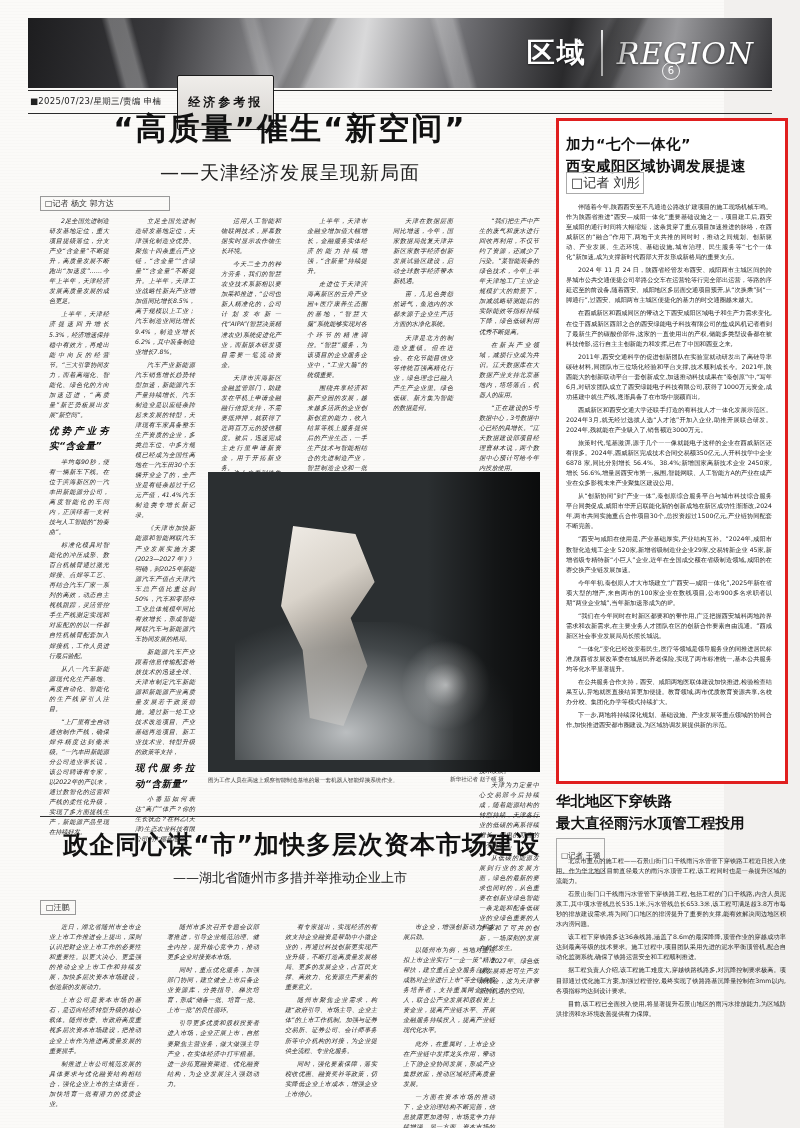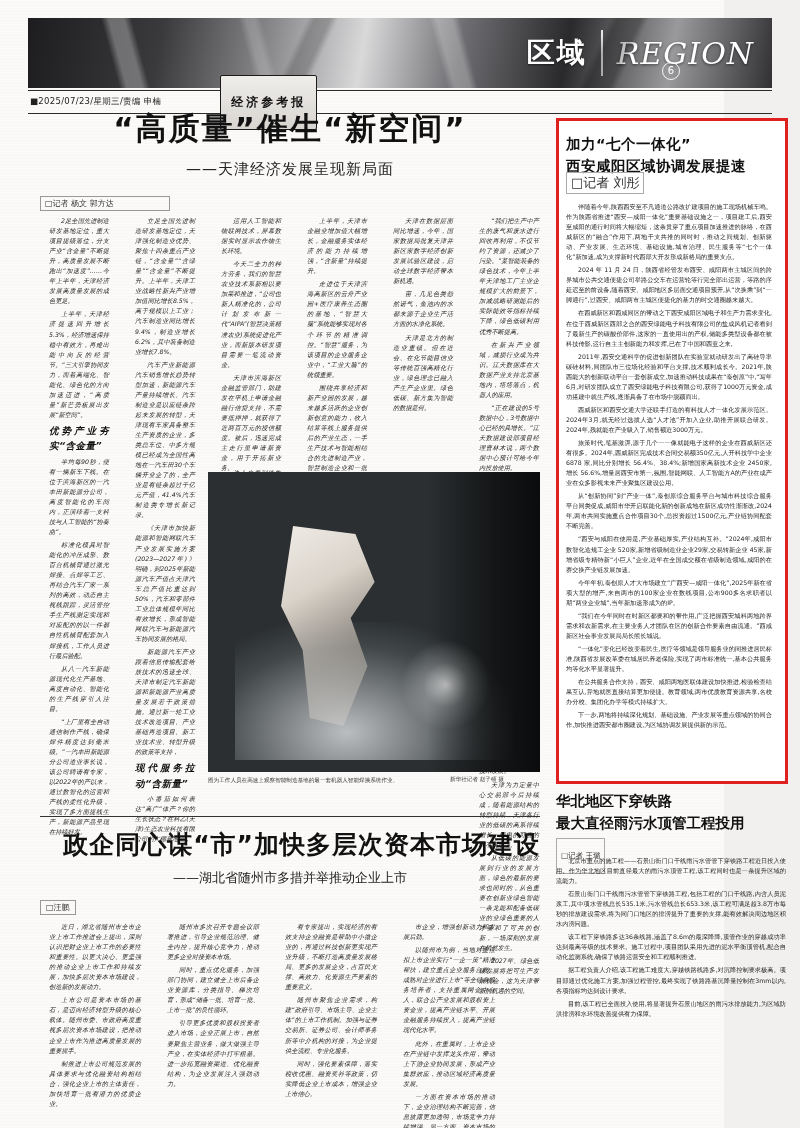--- a/index.html
+++ b/index.html
@@ -36,35 +36,35 @@
     border:1px solid rgba(255,255,255,.9);color:#fff;font-size:10px;line-height:15px;text-align:center;
   }
   
   .dateline{
     position:absolute;left:28px;top:90px;width:744px;height:22px;
     border-top:1px solid #2b2b2b;border-bottom:1px solid #2b2b2b;
     display:flex;align-items:center;
   }
   .dateline .dl-left{font-size:8.5px;color:#222;padding-left:2px;letter-spacing:.3px;}
   .dateline .dl-logo{
-    margin-left:59px;padding:18px 10px;border:1px solid #1a1a1a;border-radius:2px;
+    margin-left:16px;padding:18px 10px;border:1px solid #1a1a1a;border-radius:2px;
     font-size:12px;font-weight:700;color:#111;letter-spacing:3px;
     font-family:"DejaVu Serif","Liberation Serif",serif;
     background:linear-gradient(180deg,#efedea,#d8d5d1);
   }
   
   .headline{
     position:absolute;left:40px;top:108px;width:500px;text-align:center;
   }
   .headline h1{
     margin:0;font-size:31px;font-weight:700;color:#111;letter-spacing:2px;
     font-family:"DejaVu Sans","Liberation Sans",sans-serif;
   }
   .headline h2{
-    margin:10px 0 0;font-size:15px;font-weight:400;color:#222;letter-spacing:1px;
+    margin:10px 0 0;font-size:19px;font-weight:400;color:#222;letter-spacing:1px;
   }
   .byline{
     position:absolute;left:40px;top:196px;width:120px;font-size:8px;color:#333;
     border:1px solid #999;padding:1px 4px;display:inline-block;
   }
   
   .col{
     position:absolute;font-size:6.2px;line-height:1.62;color:#1d1d1d;text-align:justify;
     column-gap:0;
   }

